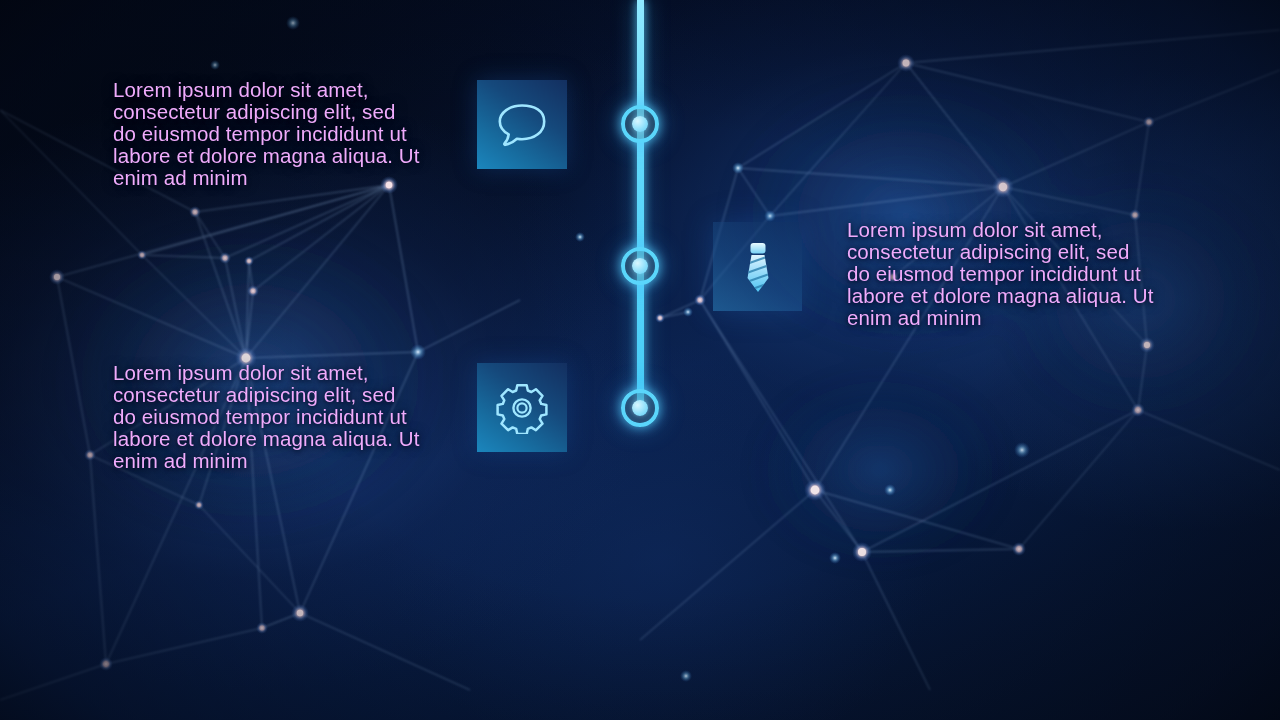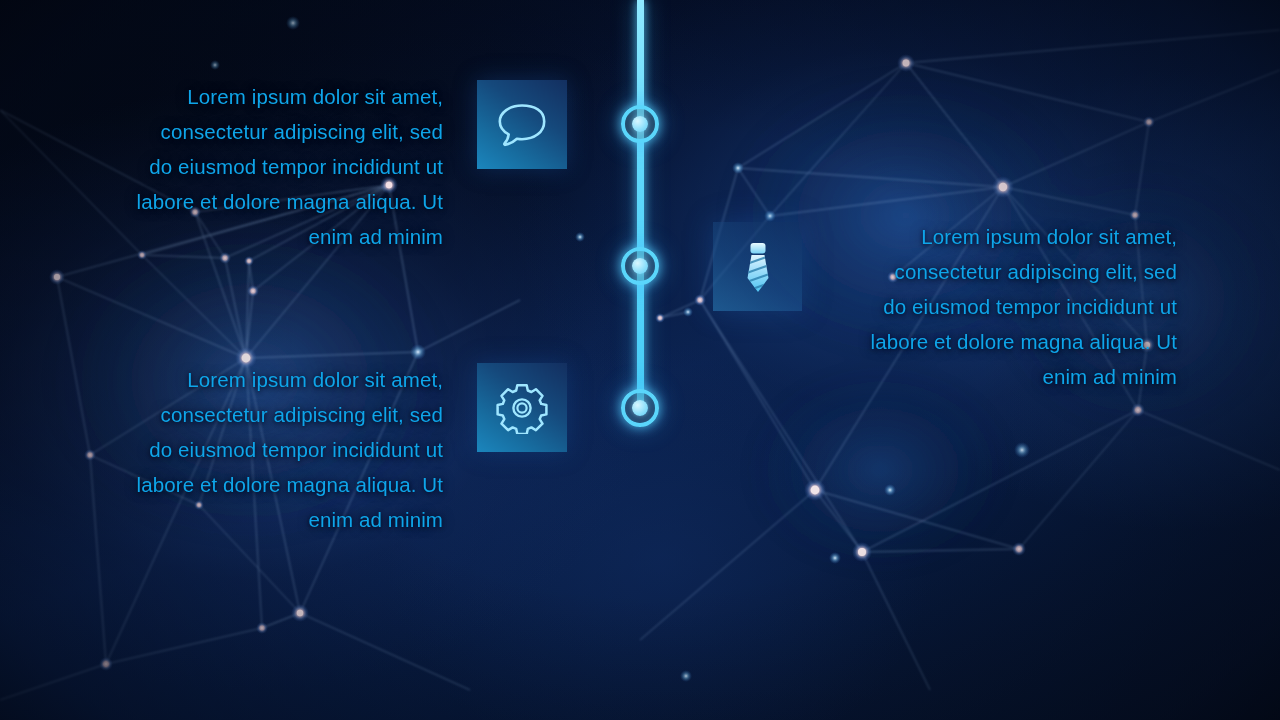--- a/index.html
+++ b/index.html
@@ -67,27 +67,26 @@
   .tile-mid{
     width:89px;height:89px;
     background:linear-gradient(30deg,rgba(40,120,180,.62) 0%,rgba(28,86,148,.55) 42%,rgba(18,52,106,.48) 100%);
     box-shadow:0 0 26px rgba(30,90,170,.35);
   }
   .tile-left .glyph,.tile-mid .glyph{display:block;}
 
   
   .body-text{
     position:absolute;
-    color:#0ea5e9;
+    color:#f0abfc;
     font-size:20.5px;
-    line-height:35px;
+    line-height:22px;
     letter-spacing:.1px;
     text-shadow:0 1px 4px rgba(0,8,24,.85),0 0 12px rgba(0,10,30,.55);
     white-space:pre-line;
-    text-align:right;
   }
   #text-top-left{left:113px;top:79px;width:330px;}
   #text-bottom-left{left:113px;top:362px;width:330px;}
   #text-right{left:847px;top:219px;width:330px;}
 </style>
 </head>
 <body>
 
 <div id="slide">
 

